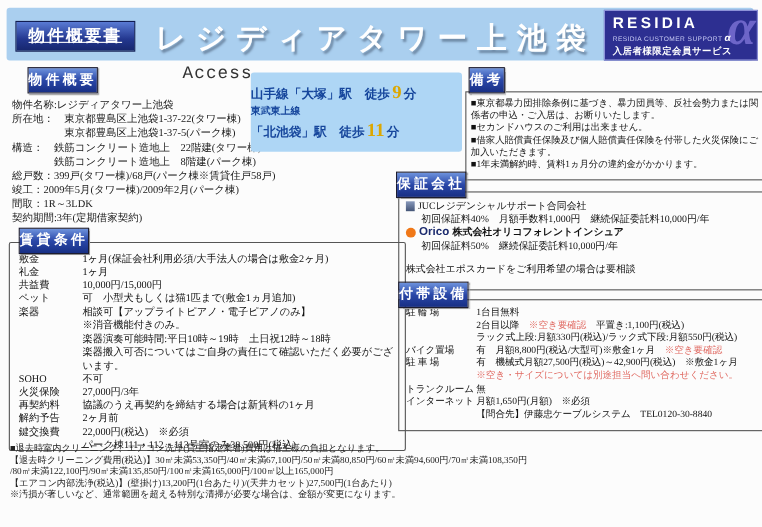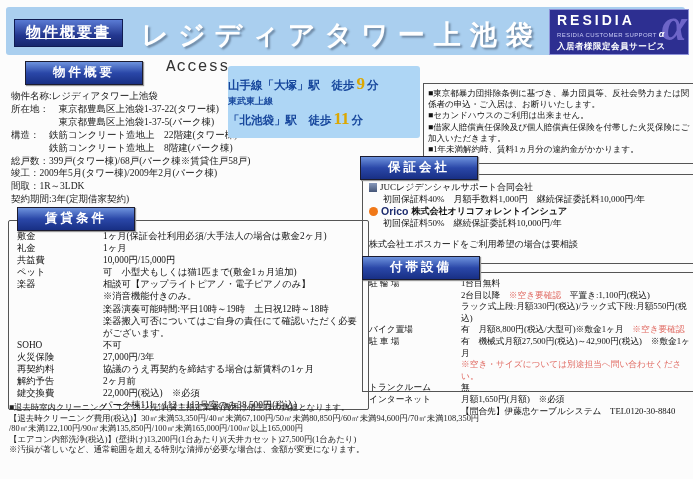--- a/index.html
+++ b/index.html
@@ -23,21 +23,21 @@
   .logo .support{position:relative;color:#c8cbf5;font-size:6px;letter-spacing:0.4px;margin-top:1px;
     font-family:"Liberation Sans",sans-serif;}
   .logo .support .alpha-sm{color:#fff;font-weight:bold;font-size:9px;font-style:italic;}
   .logo .members{position:relative;color:#fff;font-size:8.5px;font-weight:bold;letter-spacing:0.5px;
     margin-top:2px;font-family:"Liberation Sans",sans-serif;}
 
   
   .sec-h{position:absolute;background:linear-gradient(180deg,#6e93dd 0%,#2a47a8 50%,#182f84 100%);
     border:1px solid #1c1c30;box-shadow:1px 1px 1px #999;color:#fff;z-index:3;
     font-family:"Liberation Sans",sans-serif;font-weight:bold;font-size:12.5px;letter-spacing:3px;
-    padding:2px 27px 3px;}
+    padding:2px 0 3px;}
 
   
   .overview-lines{position:absolute;left:11px;top:90px;width:330px;font-size:9.5px;line-height:12.9px;
     white-space:pre;color:#1a1a1a;}
 
   .access-label{position:absolute;left:166px;top:58px;font-size:16px;color:#333;letter-spacing:1px;
     font-family:Liberation Mono, monospace;}
   .access-card{position:absolute;left:228px;top:66px;width:192px;height:72px;background:#aed6f5;
     border-radius:3px;text-align:left;color:#16469c;font-weight:bold;font-family:"Liberation Sans",sans-serif;}
   .acc1{margin-top:8px;font-size:11.5px;}
@@ -49,21 +49,21 @@
   .box{position:absolute;border:1px solid #555;background:transparent;}
   .remarks-box{left:423px;top:83px;width:264px;height:75px;padding:4px 3px 0 4px;
     font-size:8.5px;line-height:11.2px;}
   .guarantor-box{left:362px;top:174px;width:325px;height:82px;padding:6px 4px 0 6px;
     font-size:9px;line-height:12px;}
   .facilities-box{left:362px;top:272px;width:325px;height:113px;padding:5px 3px 0 6px;
     font-size:8.7px;line-height:11.6px;}
   .rental-box{left:8px;top:220px;width:347px;height:179px;padding:9px 4px 0 8px;
     font-size:9.3px;line-height:12.1px;border-radius:2px;}
 
-  .row{display:flex;gap:28px;}
+  .row{display:flex;}
   .row-label{width:64px;flex-shrink:0;}
   .rental-box .row-label{width:58px;}
   .row-lines{flex:1;}
   .red{color:#e06a62;}
 
   
   .company-line{display:flex;align-items:center;gap:3px;}
   .juc-icon{width:8px;height:9px;display:inline-block;background:linear-gradient(180deg,#8899bb,#445577);}
   .orico-dot{width:9px;height:9px;border-radius:50%;display:inline-block;background:#f07818;}
   .orico-word{font-family:"Liberation Sans",sans-serif;font-weight:bold;color:#1c2b6e;font-size:10.5px;}
@@ -92,20 +92,21 @@
   <div class="sec-h" style="left:25px;top:61px;">物件概要</div>
   <div class="overview-lines"><div class="line"><span>物件名称:レジディアタワー上池袋</span></div><div class="line"><span>所在地：　東京都豊島区上池袋1-37-22(タワー棟)</span></div><div class="line"><span>　　　　　東京都豊島区上池袋1-37-5(パーク棟)</span></div><div class="line"><span>構造：　鉄筋コンクリート造地上　22階建(タワー棟)</span></div><div class="line"><span>　　　　鉄筋コンクリート造地上　8階建(パーク棟)</span></div><div class="line"><span>総戸数：399戸(タワー棟)/68戸(パーク棟※賃貸住戸58戸)</span></div><div class="line"><span>竣工：2009年5月(タワー棟)/2009年2月(パーク棟)</span></div><div class="line"><span>間取：1R～3LDK</span></div><div class="line"><span>契約期間:3年(定期借家契約)</span></div></div>
 
   <div class="access-label">Access</div>
   <div class="access-card">
     <div class="acc1"><span>山手線「大塚」駅　徒歩</span><span class="min">9</span><span>分</span></div>
     <div class="acc2">東武東上線</div>
     <div class="acc3"><span>「北池袋」駅　徒歩</span><span class="min">11</span><span>分</span></div>
   </div>
 
+  <div class="sec-h" style="left:426px;top:61px;">備考</div>
   <div class="box remarks-box">
       <div class="line"><span>■東京都暴力団排除条例に基づき、暴力団員等、反社会勢力または関係者の申込・ご入居は、お断りいたします。</span></div>
       <div class="line"><span>■セカンドハウスのご利用は出来ません。</span></div>
       <div class="line"><span>■借家人賠償責任保険及び個人賠償責任保険を付帯した火災保険にご加入いただきます。</span></div>
       <div class="line"><span>■1年未満解約時、賃料1ヵ月分の違約金がかかります。</span></div>
     </div>
 
   <div class="sec-h" style="left:360px;top:156px;">保証会社</div>
   <div class="box guarantor-box">
     <div class="company-line">

